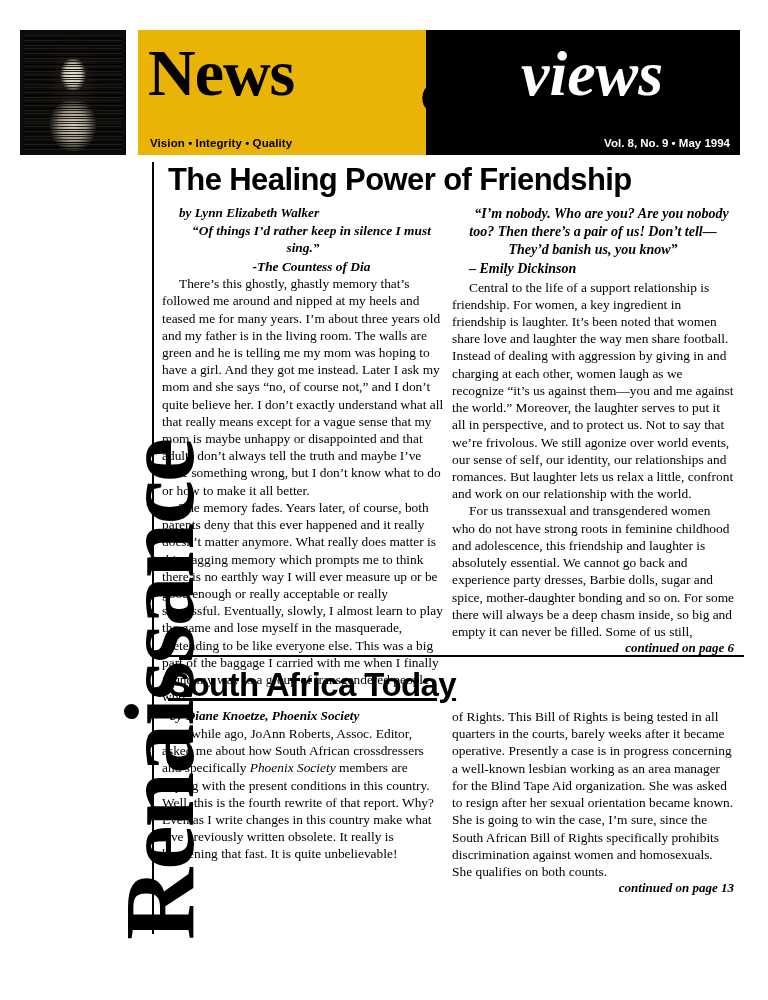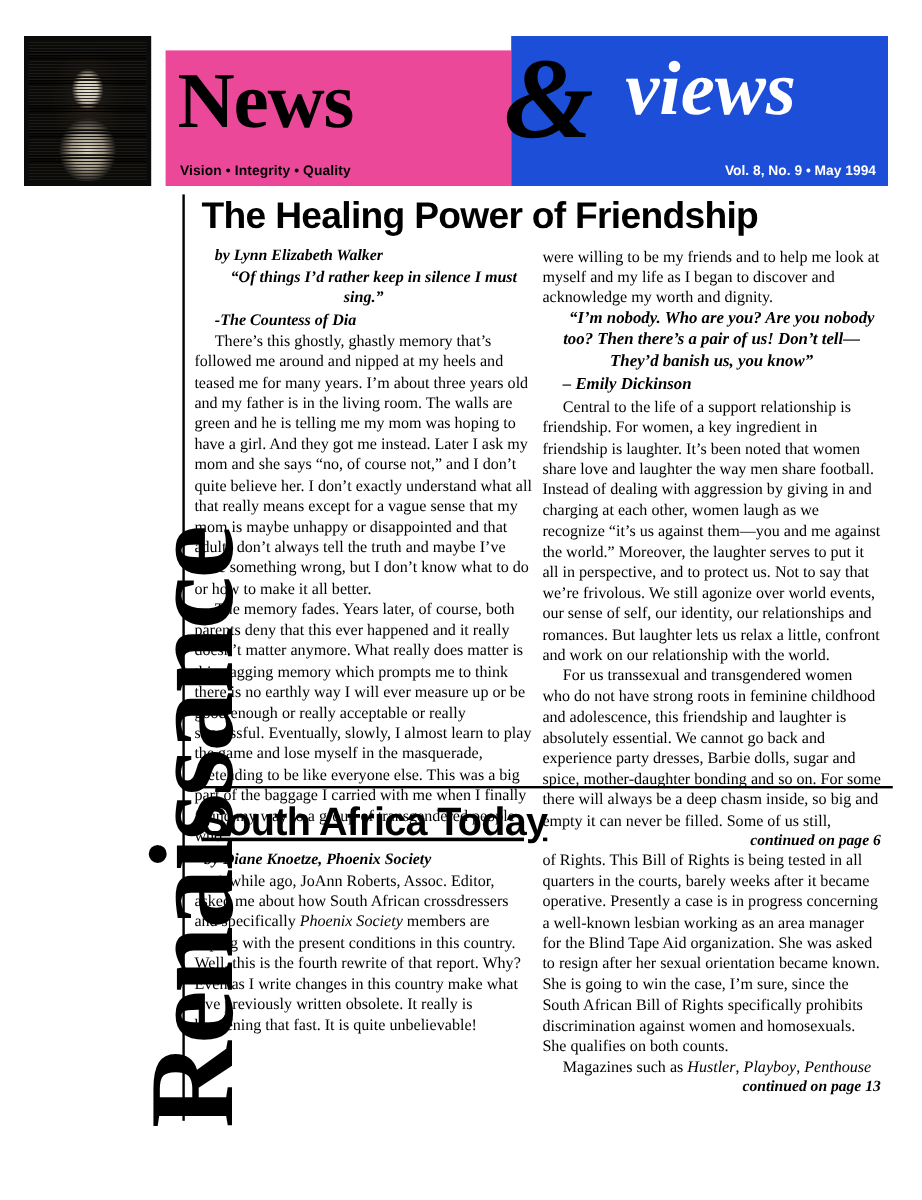--- a/index.html
+++ b/index.html
@@ -84,27 +84,26 @@
   }
 
   .title-block {
     flex: 1 1 auto;
     display: flex;
     position: relative;
     margin-left: 12px;
   }
   .title-white {
     flex: 0 0 288px;
-    background: #ec4899;
-    position: relative;
-    margin-top: 12px;
+    background: #eab308;
+    position: relative;
   }
   .title-black {
     flex: 1 1 auto;
-    background: #1d4ed8;
+    background: #000000;
     position: relative;
   }
 
   .word-news {
     position: absolute;
     left: 10px;
     top: 10px;
     font-family: "Liberation Serif", serif;
     font-weight: bold;
     font-size: 66px;
@@ -251,21 +250,21 @@
     font-style: italic;
     font-weight: bold;
     font-size: 13.4px;
     line-height: 1.3;
     text-align: center;
     margin: 12px 0 6px 0;
     text-indent: 0;
   }
   .epigraph .attrib {
     display: block;
-    text-align: left;
+    text-align: center;
     margin-top: 1px;
   }
   .epigraph-right {
     font-style: italic;
     font-weight: bold;
     font-size: 14px;
     line-height: 1.3;
     text-align: center;
     margin: 2px 0 5px 0;
     text-indent: 0;
@@ -328,21 +327,20 @@
         <p class="epigraph">
           <span>“Of things I’d rather keep in silence I must sing.”</span>
           <span class="attrib">-The Countess of Dia</span>
         </p>
 
         <p>There’s this ghostly, ghastly memory that’s followed me around and nipped at my heels and teased me for many years. I’m about three years old and my father is in the living room. The walls are green and he is telling me my mom was hoping to have a girl. And they got me instead. Later I ask my mom and she says “no, of course not,” and I don’t quite believe her. I don’t exactly understand what all that really means except for a vague sense that my mom is maybe unhappy or disappointed and that adults don’t always tell the truth and maybe I’ve done something wrong, but I don’t know what to do or how to make it all better.</p>
         <p>The memory fades. Years later, of course, both parents deny that this ever happened and it really doesn’t matter anymore. What really does matter is this nagging memory which prompts me to think there is no earthly way I will ever measure up or be good enough or really acceptable or really successful. Eventually, slowly, I almost learn to play the game and lose myself in the masquerade, pretending to be like everyone else. This was a big part of the baggage I carried with me when I finally found my way to a group of transgendered people who</p>
       </div>
 
       <div class="col">
-        <p class="noindent">were willing to be my friends and to help me look at myself and my life as I began to discover and acknowledge my worth and dignity.</p>
 
         <p class="epigraph-right">
           <span>“I’m nobody. Who are you? Are you nobody too? Then there’s a pair of us! Don’t tell— They’d banish us, you know”</span>
           <span class="attrib">– Emily Dickinson</span>
         </p>
 
         <p>Central to the life of a support relationship is friendship. For women, a key ingredient in friendship is laughter. It’s been noted that women share love and laughter the way men share football. Instead of dealing with aggression by giving in and charging at each other, women laugh as we recognize “it’s us against them—you and me against the world.” Moreover, the laughter serves to put it all in perspective, and to protect us. Not to say that we’re frivolous. We still agonize over world events, our sense of self, our identity, our relationships and romances. But laughter lets us relax a little, confront and work on our relationship with the world.</p>
         <p>For us transsexual and transgendered women who do not have strong roots in feminine childhood and adolescence, this friendship and laughter is absolutely essential. We cannot go back and experience party dresses, Barbie dolls, sugar and spice, mother-daughter bonding and so on. For some there will always be a deep chasm inside, so big and empty it can never be filled. Some of us still,</p>
 
         <p class="continued">continued on page 6</p>
@@ -362,22 +360,19 @@
 
         <p>
           <span>A while ago, JoAnn Roberts, Assoc. Editor, asked me about how South African crossdressers and specifically </span><em class="ital">Phoenix Society</em><span> members are coping with the present conditions in this country. Well, this is the fourth rewrite of that report. Why? Even as I write changes in this country make what I’ve previously written obsolete. It really is happening that fast. It is quite unbelievable!</span>
         </p>
 
       </div>
 
       <div class="col">
         <p class="noindent">of Rights. This Bill of Rights is being tested in all quarters in the courts, barely weeks after it became operative. Presently a case is in progress concerning a well-known lesbian working as an area manager for the Blind Tape Aid organization. She was asked to resign after her sexual orientation became known. She is going to win the case, I’m sure, since the South African Bill of Rights specifically prohibits discrimination against women and homosexuals. She qualifies on both counts.</p>
 
-        <p>
-          <span>Magazines such as </span><em class="ital">Hustler</em><span>, </span><em class="ital">Playboy</em><span>, </span><em class="ital">Penthouse</em>
-        </p>
 
         <p class="continued">continued on page 13</p>
       </div>
     </div>
   </div>
 
 </div>
 
 </body></html>

